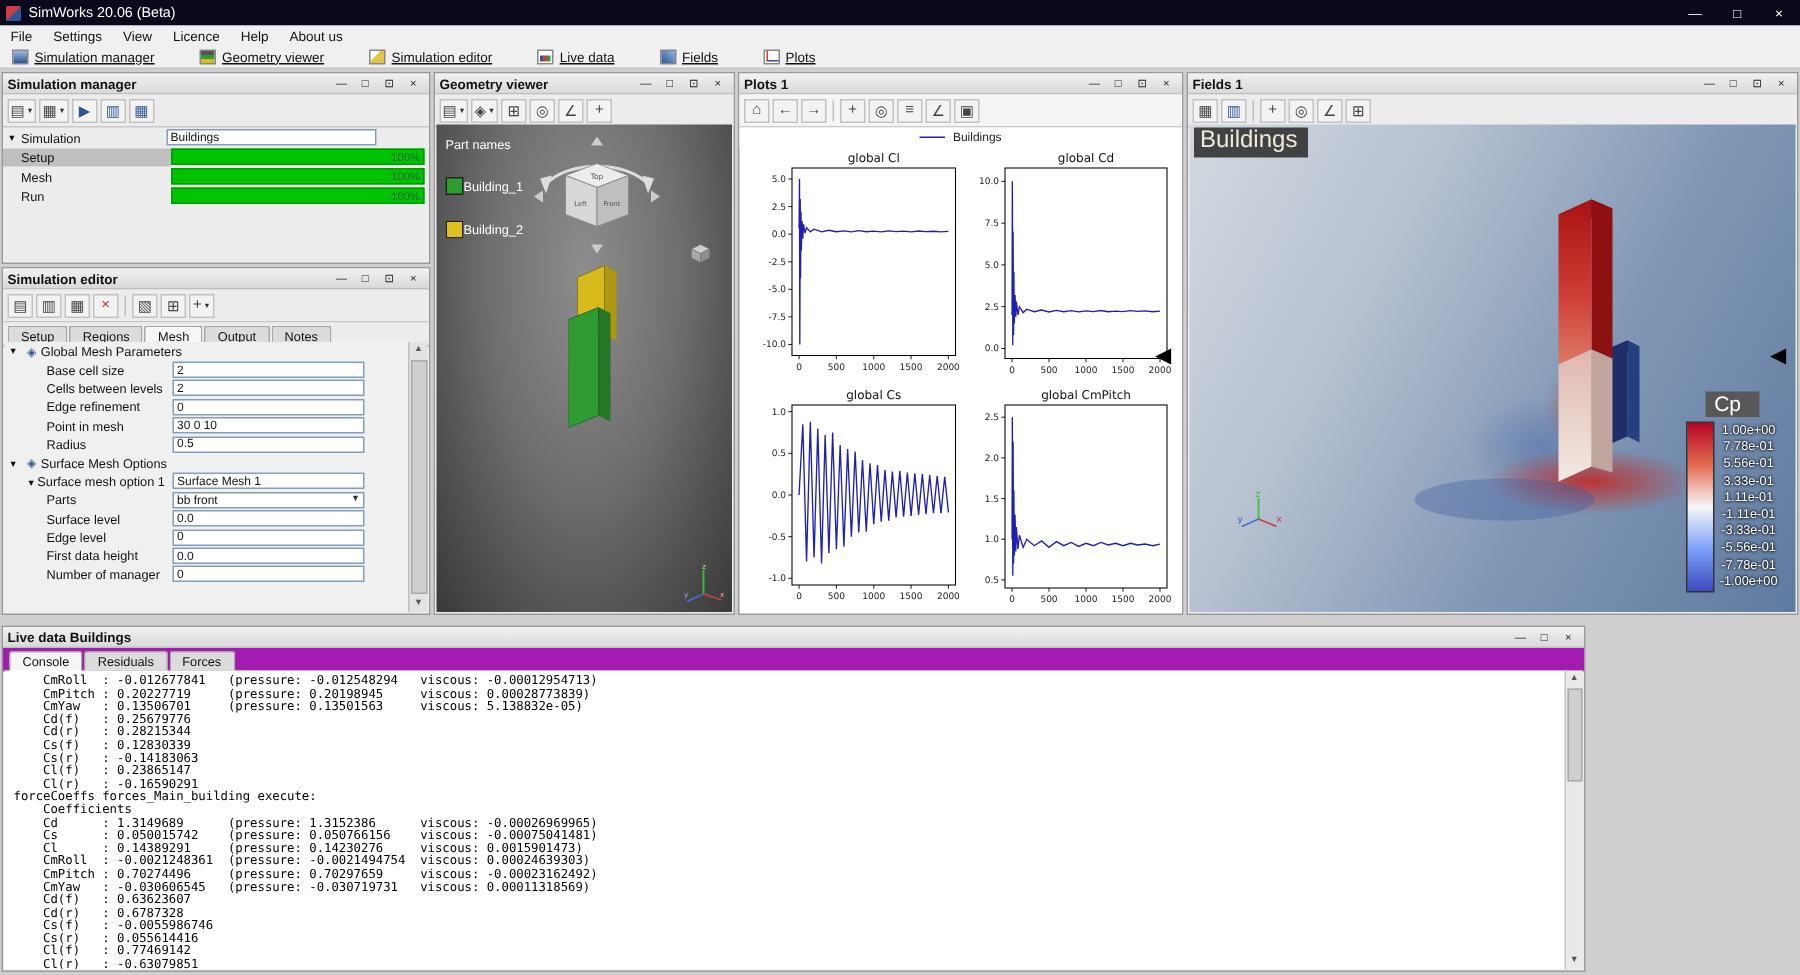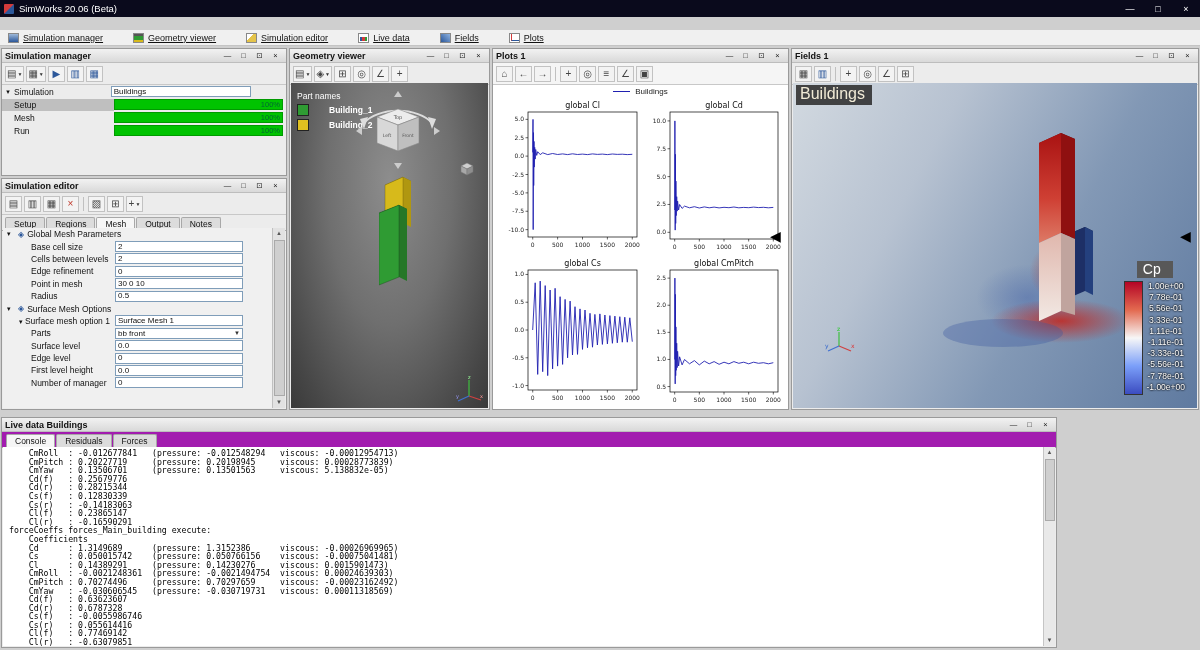--- a/index.html
+++ b/index.html
@@ -67,21 +67,21 @@
   .fval{width:128px;height:11px;background:#fff;border:1px solid #7f9db9;font-size:8px;line-height:9.5px;padding:0 2px;box-sizing:border-box;display:flex;align-items:center;}
   .fval .dd{margin-left:auto;font-size:6px;color:#333;}
   .escroll{position:absolute;right:1px;top:49px;bottom:1px;width:12px;background:#e2e2e2;border-left:1px solid #c0c0c0;}
   .escroll .sarrow{position:absolute;left:0;width:12px;height:11px;text-align:center;font-size:6px;color:#555;line-height:11px;}
   .escroll .thumb{position:absolute;left:1px;width:9px;top:12px;bottom:12px;background:#cfcfcf;border:1px solid #aaa;}
 
   
   #geometry{left:289px;top:48px;width:201px;height:362px;}
   .viewport-geo{position:absolute;left:1px;right:1px;top:34px;bottom:1px;background:radial-gradient(ellipse at 50% 30%,#8d8d8d 0%,#6f6f6f 45%,#474747 85%,#3a3a3a 100%);overflow:hidden;}
   .partnames{position:absolute;left:6px;top:8px;color:#fff;font-size:8.5px;}
-  .part-row{display:flex;align-items:center;gap:20px;margin-top:3px;font-weight:bold;}
+  .part-row{display:flex;align-items:center;gap:0;margin-top:17px;}
   .swatch{width:10px;height:10px;border:1px solid #222;display:inline-block;}
 
   
   #plots{left:492px;top:48px;width:297px;height:362px;background:#fff;}
   #plots .ptools{background:#f5f5f5;}
   .plot-legend{position:absolute;left:0;right:0;top:36px;height:13px;display:flex;align-items:center;justify-content:center;gap:5px;background:#fff;}
   .plot-legend .lline{width:17px;border-top:1.4px solid #2020b0;}
   .plot-legend .ltext{font-size:8px;color:#222;}
   #charts-grid{position:absolute;left:9px;right:5px;top:50px;bottom:5px;display:grid;grid-template-columns:1fr 1fr;grid-template-rows:1fr 1fr;gap:2px;background:#fff;}
   .chart{position:relative;}
@@ -120,20 +120,28 @@
   <div class="titlebar">
     <span class="appicon"></span>
     <span class="title">SimWorks 20.06 (Beta)</span>
     <div class="win-ctrls">
       <span>—</span>
       <span>□</span>
       <span>×</span>
     </div>
   </div>
 
+  <div class="menubar">
+    <span>File</span>
+    <span>Settings</span>
+    <span>View</span>
+    <span>Licence</span>
+    <span>Help</span>
+    <span>About us</span>
+  </div>
 
   <div class="apptabs">
     <div class="apptab">
       <span class="chip chip-simmgr"></span>
       <span class="lbl">Simulation manager</span>
     </div>
     <div class="apptab">
       <span class="chip chip-geo"></span>
       <span class="lbl">Geometry viewer</span>
     </div>
@@ -295,21 +303,21 @@
       </div>
       <div class="frow">
         <span class="flabel">Surface level</span>
         <span class="fval">0.0</span>
       </div>
       <div class="frow">
         <span class="flabel">Edge level</span>
         <span class="fval">0</span>
       </div>
       <div class="frow">
-        <span class="flabel">First level height</span>
+        <span class="flabel">First data height</span>
         <span class="fval">0.0</span>
       </div>
       <div class="frow">
         <span class="flabel">Number of manager</span>
         <span class="fval">0</span>
       </div>
     </div>
     <div class="escroll">
       <span class="sarrow" style="top:0;">▲</span>
       <span class="thumb"></span>

